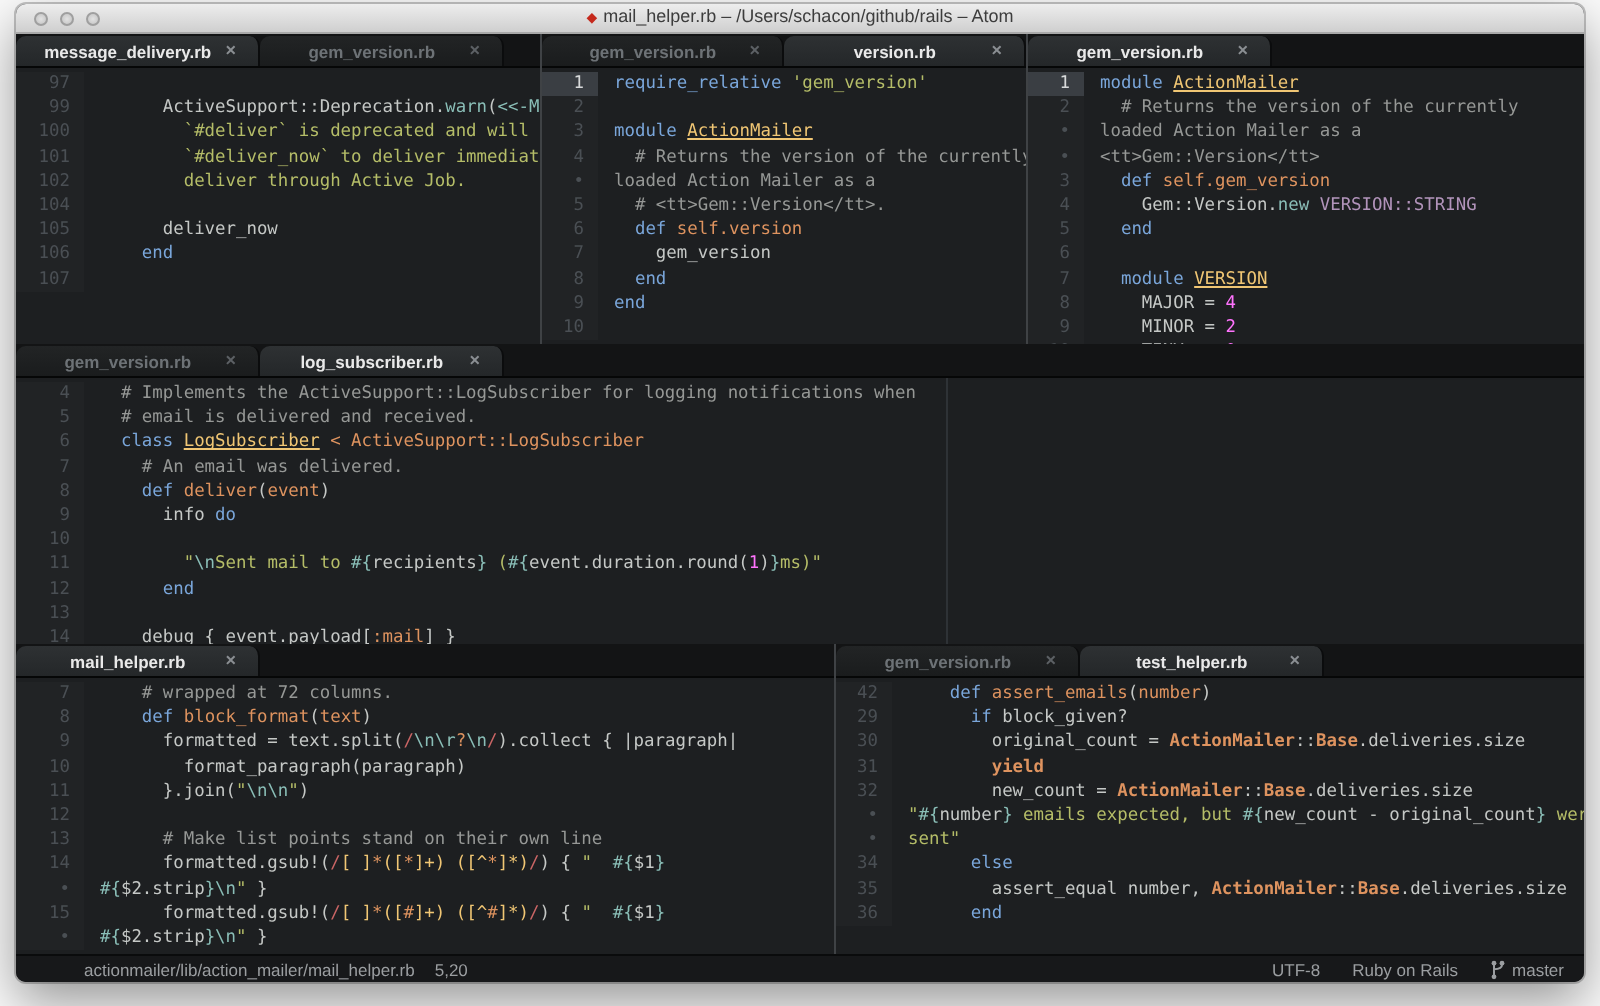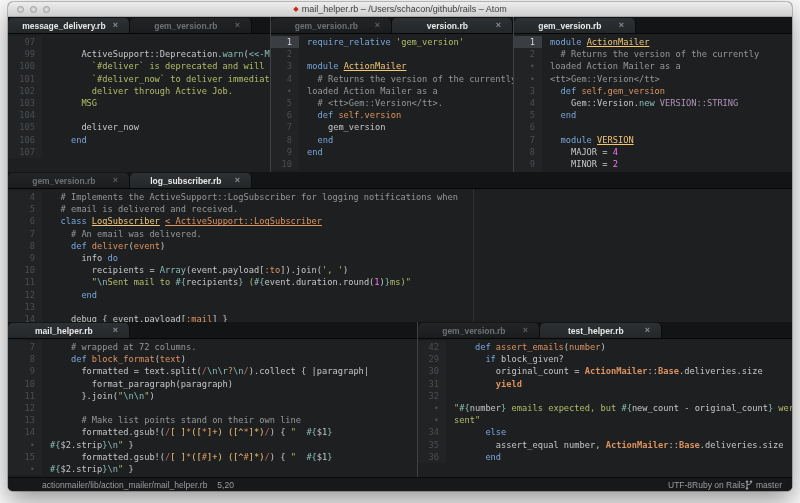--- a/index.html
+++ b/index.html
@@ -33,29 +33,29 @@
   .gutter{flex:0 0 28px;text-align:right;padding-right:7px;color:#4a4f54;background:#212325}
   .g3 .gutter{flex-basis:34px}
   .gutter.hl{background:#3a3e43;color:#d7d9da}
   .code{white-space:pre;padding-left:8px;color:var(--tk-pl)}
   .wrap-guide{position:absolute;top:0;bottom:0;left:465px;width:1px;background:#2e3236}
   
   .tk-pl{color:var(--tk-pl)} .tk-kw{color:var(--tk-kw)} .tk-fn{color:var(--tk-fn)}
   .tk-cm{color:var(--tk-cm)} .tk-str{color:var(--tk-str)} .tk-esc{color:var(--tk-esc)}
   .tk-num{color:var(--tk-num)} .tk-pur{color:var(--tk-pur)}
   .tk-clsu{color:var(--tk-cls);text-decoration:underline}
-  .tk-inhu{color:var(--tk-fn);text-decoration:underline}
+  .tk-inhu{color:var(--tk-fn);}
   .tk-cob{color:var(--tk-fn);font-weight:bold}
   .tk-aqf{color:var(--tk-esc)} .tk-sym{color:var(--tk-fn)} .tk-parm{color:var(--tk-fn)}
   .tk-rxd{color:var(--tk-rxd)} .tk-rxy{color:var(--tk-cls)} .tk-rxo{color:var(--tk-fn)}
   
   .statusbar{position:absolute;left:0;right:0;bottom:0;height:14px;background:#17181a;border-top:1px solid #0a0b0c;
              display:flex;align-items:center;font-size:8.5px;color:#9b9ea1;padding:0 10px 0 34px}
   .statusbar .sep{width:10px}
-  .statusbar .right{margin-left:auto;display:flex;align-items:flex-end;}
+  .statusbar .right{margin-left:auto;display:flex;align-items:flex-end;gap:16px}
   .branch{display:flex;align-items:center;gap:3px}
 </style>
 </head>
 <body>
 
 <div class="window">
 
   <div class="titlebar">
     <div class="traffic">
       <span class="light"></span>
@@ -76,21 +76,20 @@
             <span class="tab-label">gem_version.rb</span>
             <span class="tab-close">×</span>
           </div>
         </div>
       <div class="content g3">
           <div class="line"><span class="gutter">97</span><span class="code"></span></div>
           <div class="line"><span class="gutter">99</span><span class="code"><span class="tk-pl">      ActiveSupport::Deprecation.</span><span class="tk-aqf">warn</span><span class="tk-pl">(</span><span class="tk-esc">&lt;&lt;-MSG</span></span></div>
           <div class="line"><span class="gutter">100</span><span class="code"><span class="tk-str">        `#deliver` is deprecated and will be</span></span></div>
           <div class="line"><span class="gutter">101</span><span class="code"><span class="tk-str">        `#deliver_now` to deliver immediately or</span></span></div>
           <div class="line"><span class="gutter">102</span><span class="code"><span class="tk-str">        deliver through Active Job.</span></span></div>
-          <div class="line"><span class="gutter">103</span><span class="code"><span class="tk-str">      MSG</span></span></div>
           <div class="line"><span class="gutter">104</span><span class="code"></span></div>
           <div class="line"><span class="gutter">105</span><span class="code"><span class="tk-pl">      deliver_now</span></span></div>
           <div class="line"><span class="gutter">106</span><span class="code"><span class="tk-kw">    end</span></span></div>
           <div class="line"><span class="gutter">107</span><span class="code"></span></div>
         </div>
     </section>
     <section class="pane" style="width:243px">
       <div class="tabbar">
           <div class="tab">
             <span class="tab-label">gem_version.rb</span>
@@ -152,21 +151,21 @@
           </div>
         </div>
       <div class="content g3">
         <div class="wrap-guide"></div>
       <div class="line"><span class="gutter">4</span><span class="code"><span class="tk-cm">  # Implements the ActiveSupport::LogSubscriber for logging notifications when</span></span></div>
           <div class="line"><span class="gutter">5</span><span class="code"><span class="tk-cm">  # email is delivered and received.</span></span></div>
           <div class="line"><span class="gutter">6</span><span class="code"><span class="tk-kw">  class</span><span class="tk-pl"> </span><span class="tk-clsu">LogSubscriber</span><span class="tk-pl"> </span><span class="tk-inhu">&lt; ActiveSupport::LogSubscriber</span></span></div>
           <div class="line"><span class="gutter">7</span><span class="code"><span class="tk-cm">    # An email was delivered.</span></span></div>
           <div class="line"><span class="gutter">8</span><span class="code"><span class="tk-kw">    def</span><span class="tk-pl"> </span><span class="tk-fn">deliver</span><span class="tk-pl">(</span><span class="tk-parm">event</span><span class="tk-pl">)</span></span></div>
           <div class="line"><span class="gutter">9</span><span class="code"><span class="tk-pl">      info </span><span class="tk-kw">do</span></span></div>
-          <div class="line"><span class="gutter">10</span><span class="code"><span class="tk-pl">        recipients = </span><span class="tk-aqf">Array</span><span class="tk-pl">(event.payload[</span><span class="tk-sym">:to</span><span class="tk-pl">]).join(</span><span class="tk-str">', '</span><span class="tk-pl">)</span></span></div>
+          <div class="line"><span class="gutter">10</span></div>
           <div class="line"><span class="gutter">11</span><span class="code"><span class="tk-str">        "</span><span class="tk-esc">\n</span><span class="tk-str">Sent mail to </span><span class="tk-esc">#{</span><span class="tk-pl">recipients</span><span class="tk-esc">}</span><span class="tk-str"> (</span><span class="tk-esc">#{</span><span class="tk-pl">event.duration.round(</span><span class="tk-num">1</span><span class="tk-pl">)</span><span class="tk-esc">}</span><span class="tk-str">ms)"</span></span></div>
           <div class="line"><span class="gutter">12</span><span class="code"><span class="tk-kw">      end</span></span></div>
           <div class="line"><span class="gutter">13</span><span class="code"></span></div>
           <div class="line"><span class="gutter">14</span><span class="code"><span class="tk-pl">    debug { event.payload[</span><span class="tk-sym">:mail</span><span class="tk-pl">] }</span></span></div>
         </div>
     </section>
   </div>
 
   <div class="row" style="top:320px;height:155px">
     <section class="pane" style="width:409px">
@@ -199,21 +198,21 @@
           <div class="tab active">
             <span class="tab-label">test_helper.rb</span>
             <span class="tab-close">×</span>
           </div>
         </div>
       <div class="content">
           <div class="line"><span class="gutter">42</span><span class="code"><span class="tk-kw">    def</span><span class="tk-pl"> </span><span class="tk-fn">assert_emails</span><span class="tk-pl">(</span><span class="tk-parm">number</span><span class="tk-pl">)</span></span></div>
           <div class="line"><span class="gutter">29</span><span class="code"><span class="tk-kw">      if</span><span class="tk-pl"> block_given?</span></span></div>
           <div class="line"><span class="gutter">30</span><span class="code"><span class="tk-pl">        original_count = </span><span class="tk-cob">ActionMailer</span><span class="tk-pl">::</span><span class="tk-cob">Base</span><span class="tk-pl">.deliveries.size</span></span></div>
           <div class="line"><span class="gutter">31</span><span class="code"><span class="tk-pl">        </span><span class="tk-cob">yield</span></span></div>
-          <div class="line"><span class="gutter">32</span></div>
+          <div class="line"><span class="gutter">32</span><span class="code"><span class="tk-pl">        new_count = </span><span class="tk-cob">ActionMailer</span><span class="tk-pl">::</span><span class="tk-cob">Base</span><span class="tk-pl">.deliveries.size</span></span></div>
           <div class="line"><span class="gutter">•</span><span class="code"><span class="tk-str">"</span><span class="tk-esc">#{</span><span class="tk-pl">number</span><span class="tk-esc">}</span><span class="tk-str"> emails expected, but </span><span class="tk-esc">#{</span><span class="tk-pl">new_count - original_count</span><span class="tk-esc">}</span><span class="tk-str"> were</span></span></div>
           <div class="line"><span class="gutter">•</span><span class="code"><span class="tk-str">sent"</span></span></div>
           <div class="line"><span class="gutter">34</span><span class="code"><span class="tk-kw">      else</span></span></div>
           <div class="line"><span class="gutter">35</span><span class="code"><span class="tk-pl">        assert_equal number, </span><span class="tk-cob">ActionMailer</span><span class="tk-pl">::</span><span class="tk-cob">Base</span><span class="tk-pl">.deliveries.size</span></span></div>
           <div class="line"><span class="gutter">36</span><span class="code"><span class="tk-kw">      end</span></span></div>
         </div>
     </section>
   </div>
 
   <div class="statusbar">

